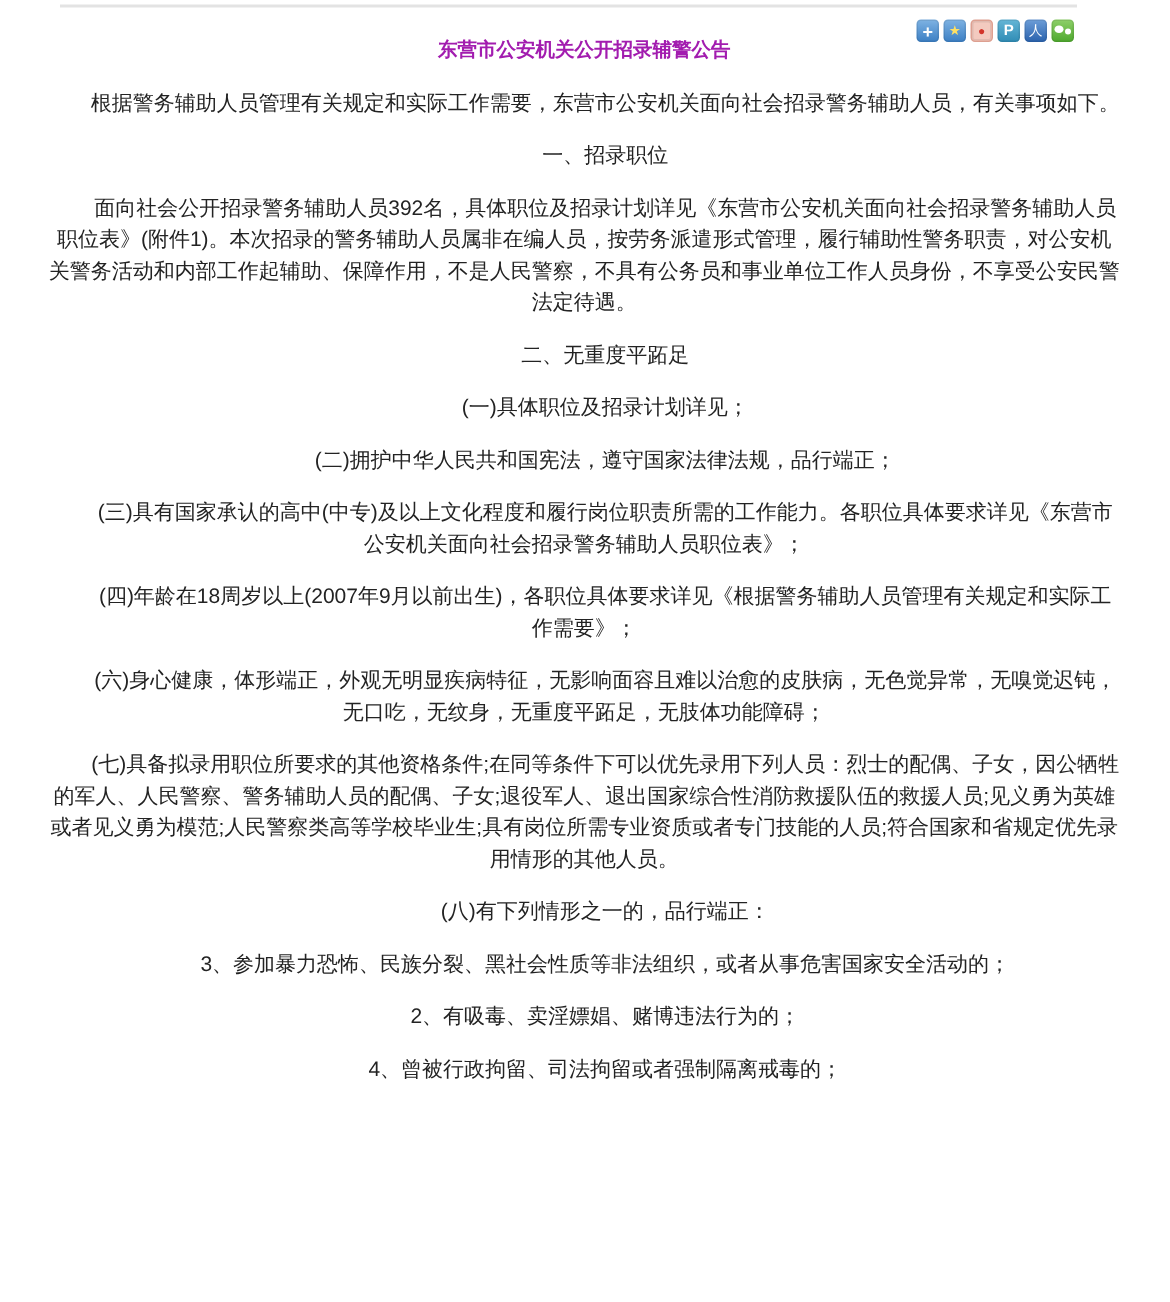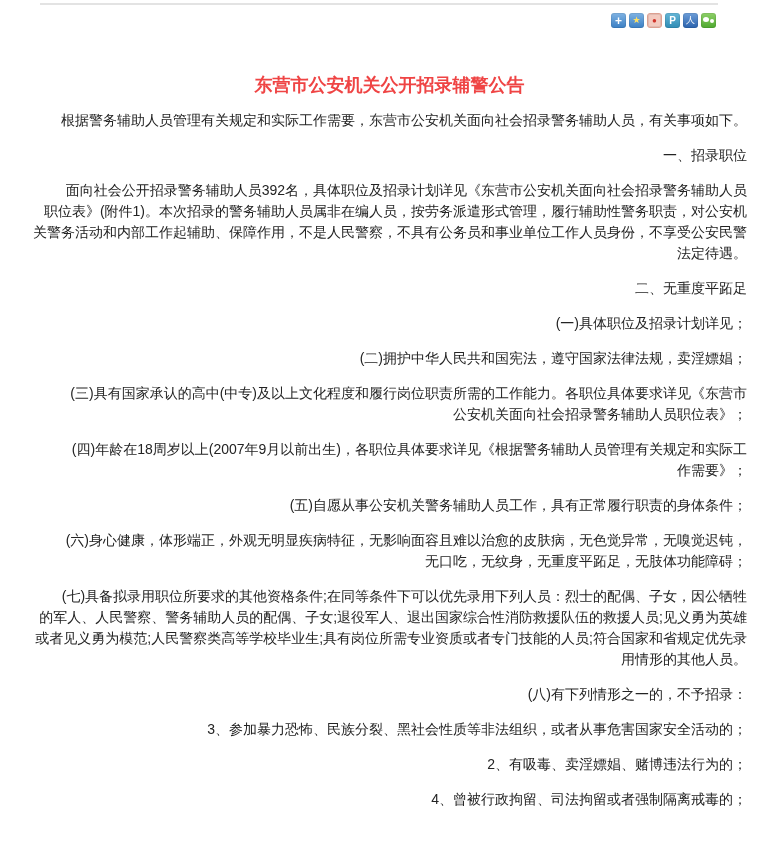--- a/index.html
+++ b/index.html
@@ -34,31 +34,31 @@
   .ic-pengyou{background:linear-gradient(#65b6d6,#2f8cb5);}
   .ic-pengyou::before{content:"P";font-size:10px;font-weight:bold;line-height:1;}
   .ic-renren{background:linear-gradient(#6d9ed8,#2a62ad);}
   .ic-renren::before{content:"人";font-size:9px;line-height:1;}
   .ic-wechat{background:linear-gradient(#8ed069,#4ea82e);position:relative;}
   .ic-wechat::before{content:"";position:absolute;width:6px;height:5px;border-radius:50%;background:#fff;left:2px;top:4px;}
   .ic-wechat::after{content:"";position:absolute;width:4px;height:4px;border-radius:50%;background:#fff;right:2px;top:6px;}
 
   .doc{padding:0 33px 0 32px;}
   .doc-title{
-    margin:0 0 10px 0;padding-top:74px;
+    margin:0 0 10px 0;padding-top:22px;
     text-align:center;
-    font-size:18px;font-weight:bold;color:#ef4444;
+    font-size:13px;font-weight:bold;color:#a21caf;
     line-height:22px;
   }
   .doc p{
     margin:14px 0;
     font-size:14px;
     line-height:21px;
     text-indent:2em;
-    text-align:right;
+    text-align:center;
     word-break:break-all;
   }
 </style>
 </head>
 <body>
 
 <div class="top-divider"></div>
 
 <div class="share-toolbar">
   <span class="share-icon ic-add"></span>
@@ -70,24 +70,23 @@
 </div>
 
 <div class="doc">
   <h1 class="doc-title">东营市公安机关公开招录辅警公告</h1>
 
   <p>根据警务辅助人员管理有关规定和实际工作需要，东营市公安机关面向社会招录警务辅助人员，有关事项如下。</p>
   <p>一、招录职位</p>
   <p>面向社会公开招录警务辅助人员392名，具体职位及招录计划详见《东营市公安机关面向社会招录警务辅助人员职位表》(附件1)。本次招录的警务辅助人员属非在编人员，按劳务派遣形式管理，履行辅助性警务职责，对公安机关警务活动和内部工作起辅助、保障作用，不是人民警察，不具有公务员和事业单位工作人员身份，不享受公安民警法定待遇。</p>
   <p>二、无重度平跖足</p>
   <p>(一)具体职位及招录计划详见；</p>
-  <p>(二)拥护中华人民共和国宪法，遵守国家法律法规，卖淫嫖娼；</p>
+  <p>(二)拥护中华人民共和国宪法，遵守国家法律法规，品行端正；</p>
   <p>(三)具有国家承认的高中(中专)及以上文化程度和履行岗位职责所需的工作能力。各职位具体要求详见《东营市公安机关面向社会招录警务辅助人员职位表》；</p>
   <p>(四)年龄在18周岁以上(2007年9月以前出生)，各职位具体要求详见《根据警务辅助人员管理有关规定和实际工作需要》；</p>
-  <p>(五)自愿从事公安机关警务辅助人员工作，具有正常履行职责的身体条件；</p>
   <p>(六)身心健康，体形端正，外观无明显疾病特征，无影响面容且难以治愈的皮肤病，无色觉异常，无嗅觉迟钝，无口吃，无纹身，无重度平跖足，无肢体功能障碍；</p>
   <p>(七)具备拟录用职位所要求的其他资格条件;在同等条件下可以优先录用下列人员：烈士的配偶、子女，因公牺牲的军人、人民警察、警务辅助人员的配偶、子女;退役军人、退出国家综合性消防救援队伍的救援人员;见义勇为英雄或者见义勇为模范;人民警察类高等学校毕业生;具有岗位所需专业资质或者专门技能的人员;符合国家和省规定优先录用情形的其他人员。</p>
-  <p>(八)有下列情形之一的，不予招录：</p>
+  <p>(八)有下列情形之一的，品行端正：</p>
   <p>3、参加暴力恐怖、民族分裂、黑社会性质等非法组织，或者从事危害国家安全活动的；</p>
   <p>2、有吸毒、卖淫嫖娼、赌博违法行为的；</p>
   <p>4、曾被行政拘留、司法拘留或者强制隔离戒毒的；</p>
 
 </div>
 
 </body></html>

